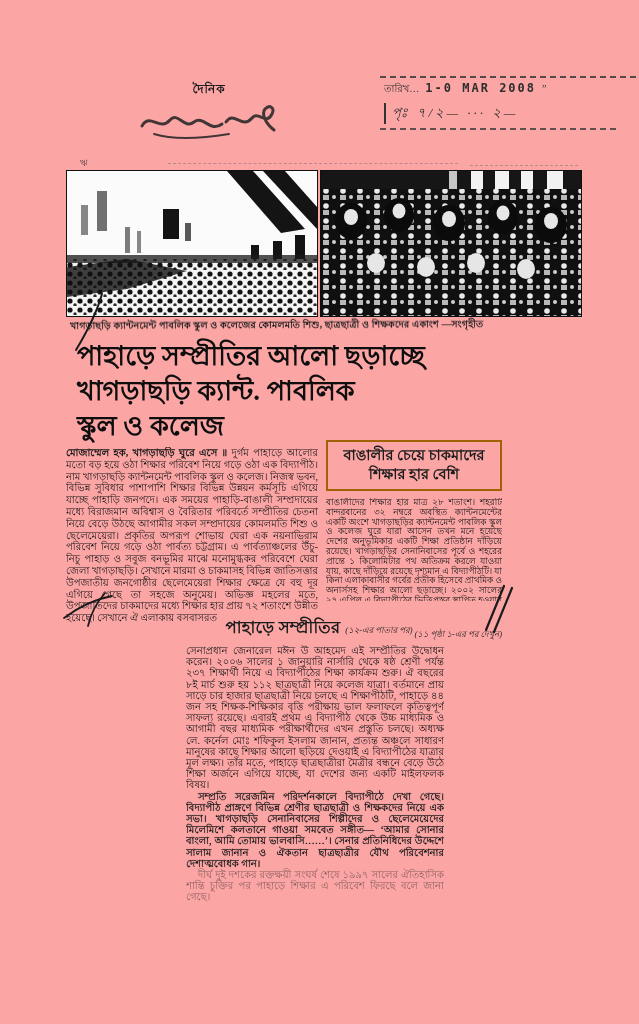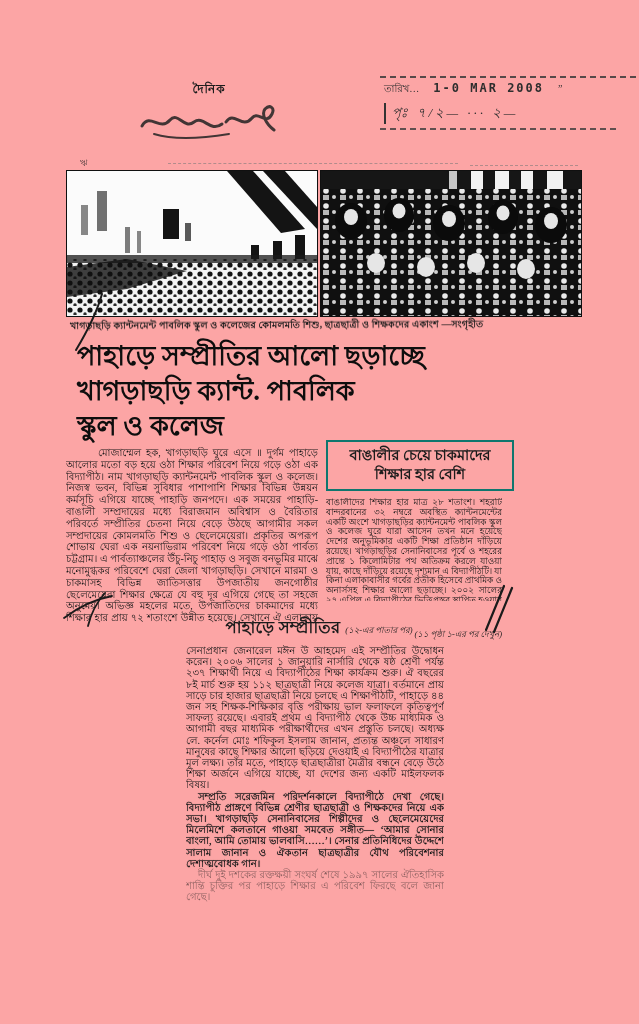--- a/index.html
+++ b/index.html
@@ -5,21 +5,21 @@
   html,body{margin:0;padding:0;background:#e8e8e4;}
   .page{position:relative;width:639px;height:1024px;background:#fca5a5;overflow:hidden;
         font-family:"Liberation Serif","DejaVu Serif",serif;color:#1c1c1c;}
   .abs{position:absolute;}
   
   .masthead{left:126px;top:80px;width:166px;text-align:center;}
   .masthead-top{font-size:12px;font-weight:bold;letter-spacing:1px;filter:blur(.3px);}
   
   .stamp{left:380px;top:76px;width:256px;font-size:12px;color:#2e2e2e;}
   .stamp-rule{border-top:2px dashed #3a3a3a;opacity:.85;}
-  .stamp-row{display:flex;align-items:baseline;gap:14px;padding:3px 2px 2px 4px;}
+  .stamp-row{display:flex;align-items:baseline;gap:6px;padding:3px 2px 2px 4px;}
   .stamp-bn{font-size:10px;filter:blur(.25px);}
   .stamp-date{font-family:"DejaVu Sans Mono",monospace;font-weight:bold;font-size:12px;
               letter-spacing:2px;filter:blur(.25px);}
   .stamp-line2{font-style:italic;font-size:13px;letter-spacing:3px;filter:blur(.3px);
                border-left:2px solid #333;padding-left:6px;}
   .stamp-rule2{border-top:2px dashed #3a3a3a;width:92%;opacity:.8;margin-top:2px;}
   
   .dash-art{border-top:1px dashed #777;opacity:.55;}
   .corner-glyph{font-size:9px;opacity:.8;}
   
@@ -28,23 +28,23 @@
   .caption{font-size:9.5px;font-weight:bold;letter-spacing:.2px;color:#1a1a1a;
            white-space:nowrap;filter:blur(.25px);transform:rotate(-.25deg);}
   
   .headline{left:77px;top:339px;width:470px;font-weight:bold;font-size:27px;line-height:35px;
             letter-spacing:0;color:#0e0e0e;filter:blur(.15px);}
   .headline div{white-space:nowrap;}
   
   .bodytxt{font-size:10px;line-height:11.8px;text-align:justify;overflow:hidden;
            color:#161616;filter:blur(.12px);}
   .bodytxt p{margin:0;}
-  .byline{font-weight:normal;margin-left:32px;}
+  .byline{font-weight:bold;}
   .col-left{left:66px;top:447px;width:252px;height:176px;}
-  .subbox{left:326px;top:440px;width:160px;border:2px solid #0f766e;padding:4px 12px 5px;
+  .subbox{left:326px;top:440px;width:160px;border:2px solid #a16207;padding:4px 6px 5px;
           text-align:center;font-weight:bold;font-size:14.5px;line-height:1.3;filter:blur(.15px);}
   .col-right{left:326px;top:498px;width:176px;height:103px;font-size:8.8px;line-height:9.8px;}
   .jump-note-right{left:326px;top:628px;width:176px;text-align:right;font-style:italic;
                    font-size:8.5px;filter:blur(.15px);}
   .jump-head{left:188px;top:615px;width:262px;text-align:center;white-space:nowrap;}
   .jump-head b{font-size:16.5px;letter-spacing:.3px;filter:blur(.15px);}
   .jump-head i{font-size:8.5px;margin-left:5px;filter:blur(.2px);text-align:center;}
   .col-bottom{left:186px;top:645px;width:258px;height:273px;font-size:10px;line-height:11.2px;}
   .col-bottom p+p{text-indent:12px;}
   .smudge{text-shadow:0 0 .7px #222;}

